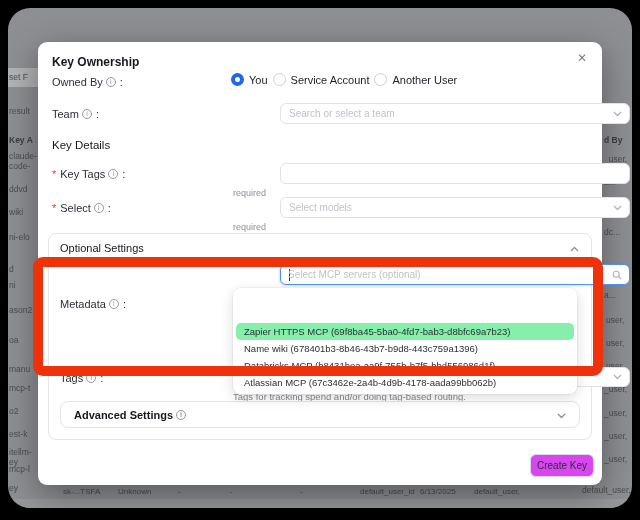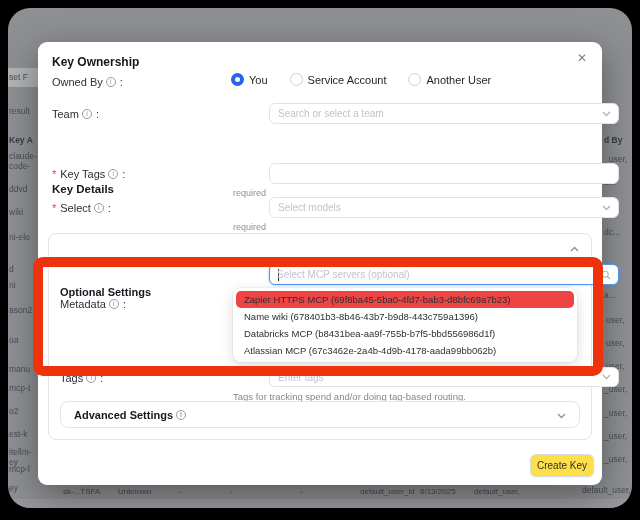--- a/index.html
+++ b/index.html
@@ -38,62 +38,62 @@
          font-size:11px; color:#2b2f36; white-space:nowrap; }
   .lbl.inpanel { left:22px; }
   .lbl.colon::after { content:":"; margin-left:1px; color:#2b2f36; }
   .info {
     width:10px; height:10px; border:1px solid #939aa3; border-radius:50%;
     color:#939aa3; font-size:7px; line-height:8px; text-align:center;
     display:inline-block; flex:0 0 auto; font-style:normal;
   }
   .req { color:#e03c3c; margin-right:1px; }
 
-  .heading { position:absolute; left:14px; font-size:11.5px; font-weight:700; color:#15181d;margin-top:44px; }
-
-  .ctl { position:absolute; left:191px; width:390px;padding-left:40px; }
+  .heading { position:absolute; left:14px; font-size:11.5px; font-weight:400; color:#15181d; }
+
+  .ctl { position:absolute; left:202px; width:390px;padding-left:40px; }
   .inputbox {
     height:21px; width:100%; border:1px solid #e0e2e6; border-radius:6px;
     background:#fff; display:flex; align-items:center; padding:0 8px;
     font-size:10px; color:#bfc3c9; position:relative;
   }
   .inputbox.focus { border-color:#4d94f0; box-shadow:0 0 0 1.5px rgba(64,134,244,.14); }
   .ph { color:#bfc3c9; white-space:nowrap; overflow:hidden; }
   .caret { display:inline-block; width:1px; height:12px; background:#30343b; margin-right:-2px; }
   .right-ic { position:absolute; right:7px; top:50%; transform:translateY(-50%); display:flex; }
   .reqtxt { position:absolute; left:195px; font-size:9px; color:#8b9099; }
 
   .opt-panel { position:absolute; left:10px; top:191px; width:544px; height:207px;
                border:1px solid #e3e5e8; border-radius:8px; }
   .adv-box  { position:absolute; left:22px; top:359px; width:520px; height:27px;
               border:1px solid #e3e5e8; border-radius:8px; }
   .panel-chev { position:absolute; display:flex; }
 
   .helper { position:absolute; left:195px; font-size:9.5px; color:#83888f; white-space:nowrap; }
 
   
-  .radio-row { position:absolute; left:193px; top:31px; display:flex; align-items:center; gap:22px; }
+  .radio-row { position:absolute; left:193px; top:31px; display:flex; align-items:center; gap:5px; }
   .radio-opt { display:flex; align-items:center; gap:5px; cursor:pointer; }
   .rdot { width:13px; height:13px; border-radius:50%; border:1px solid #cdd1d7; background:#fff; flex:0 0 auto; }
   .rdot.sel { border:4px solid #2367e2; }
   .radio-opt span.rlbl { font-size:11px; color:#1c2026; }
 
   
   .dd {
     position:absolute; left:195px; top:246px; width:344px; z-index:7;
     background:#fff; border-radius:8px; padding:3px;
     box-shadow:0 4px 14px rgba(0,0,0,.14), 0 0 0 1px rgba(0,0,0,.04);
   }
   .dd-item { height:17px; display:flex; align-items:center; padding:0 8px;
              font-size:9.5px; color:#2b2e33; border-radius:5px; white-space:nowrap; cursor:pointer; }
-  .dd-item.hl { background:#ef4444; }
+  .dd-item.hl { background:#86efac;margin-top:32px; }
 
   .create-btn {
     position:absolute; left:492px; top:412px; width:64px; height:23px;
-    background:#fde047; border:1px solid #d7dade; border-radius:6px;
+    background:#d946ef; border:1px solid #d7dade; border-radius:6px;
     display:flex; align-items:center; justify-content:center;
     font-size:10px; color:#2b2f36; cursor:pointer;
     box-shadow:0 1px 2px rgba(0,0,0,.05);
   }
 
   
   .hl-rect {
     position:absolute; left:33px; top:257px; width:570px; height:119px;
     border:10px solid #ee330c; border-radius:10px; z-index:9; pointer-events:none;
   }

